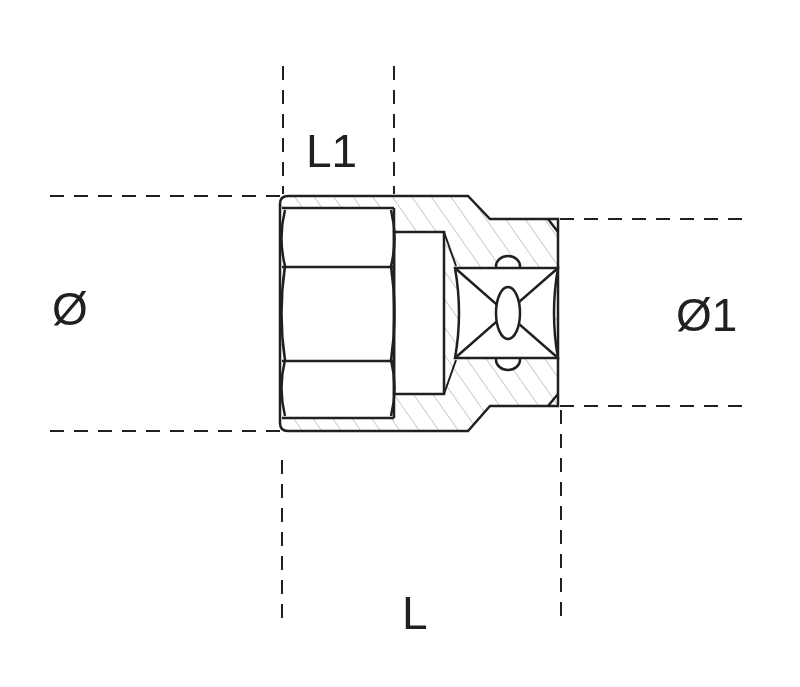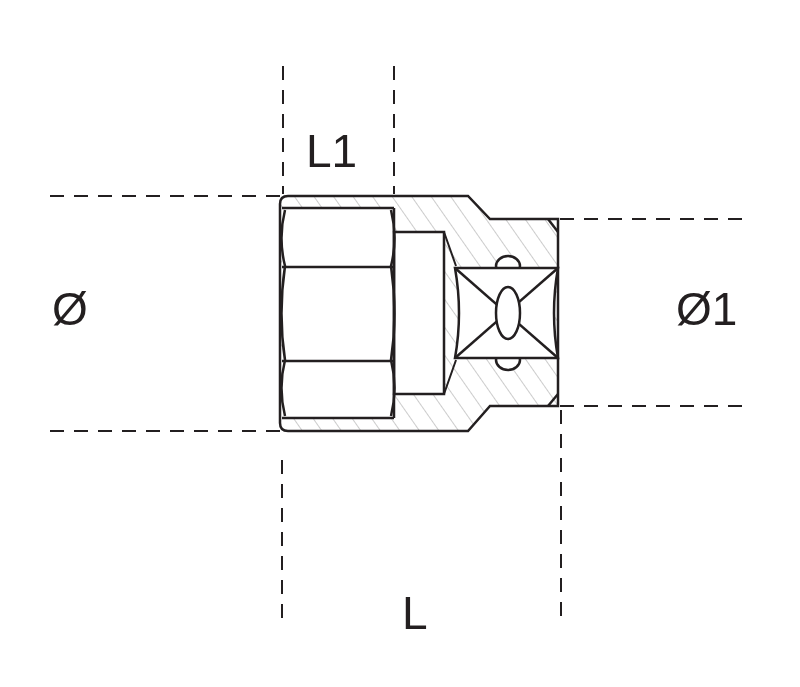--- a/index.html
+++ b/index.html
@@ -55,15 +55,15 @@
     <ellipse cx="508" cy="266" rx="12" ry="10"></ellipse>
     <ellipse cx="508" cy="360" rx="12" ry="10"></ellipse>
     <path d="M455,268 L558,268 Q550,313 558,358 L455,358 Q463,313 455,268 Z"></path>
     <line x1="455" y1="268" x2="558" y2="358" fill="none"></line>
     <line x1="558" y1="268" x2="455" y2="358" fill="none"></line>
     <ellipse cx="508" cy="313" rx="12" ry="26"></ellipse>
   </g>
 </svg>
 
 <div class="lbl" style="left:52px;top:286px;">Ø</div>
-<div class="lbl" style="left:676px;top:286px;">Ø1</div>
+<div class="lbl" style="left:676px;top:292px;">Ø1</div>
 <div class="lbl" style="left:306px;top:128px;">L1</div>
 <div class="lbl" style="left:402px;top:590px;">L</div>
 
 </body></html>

